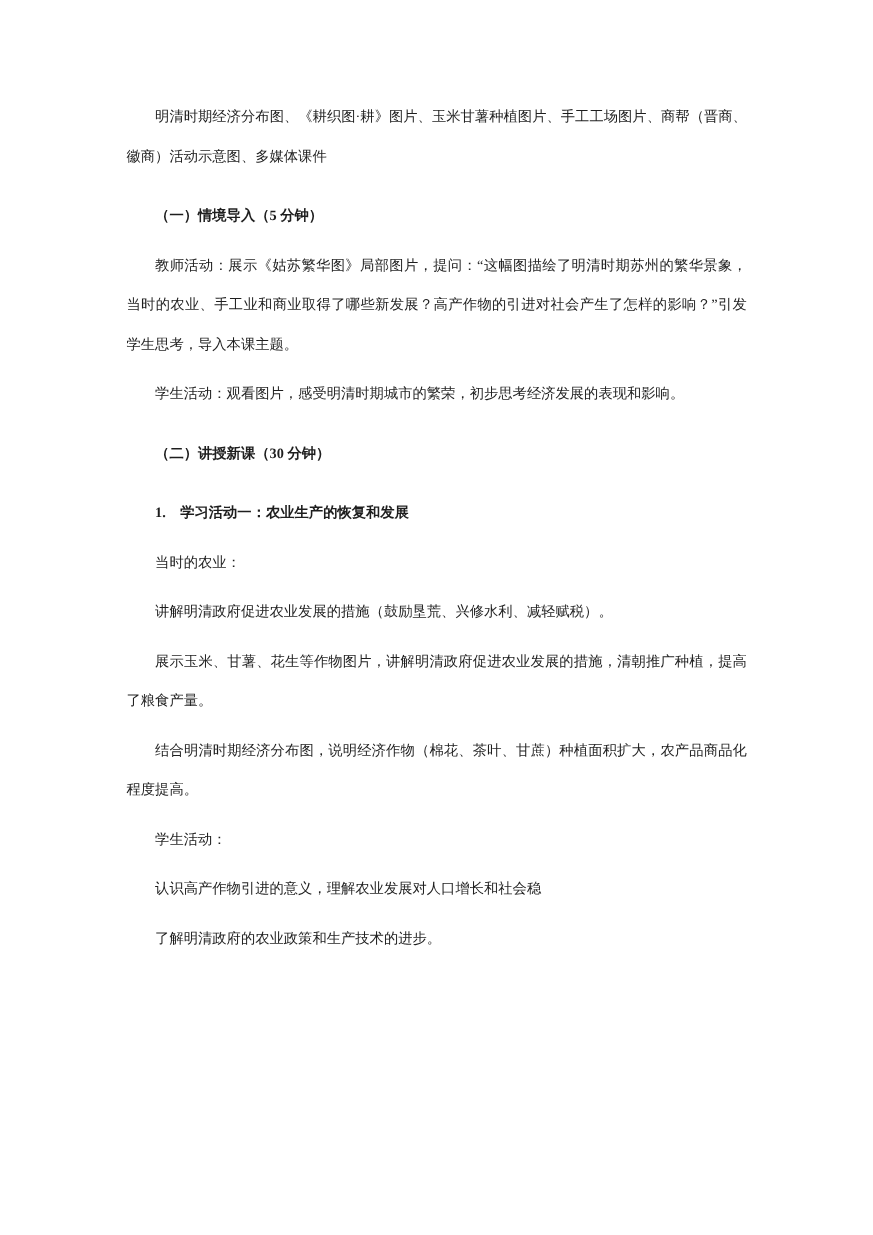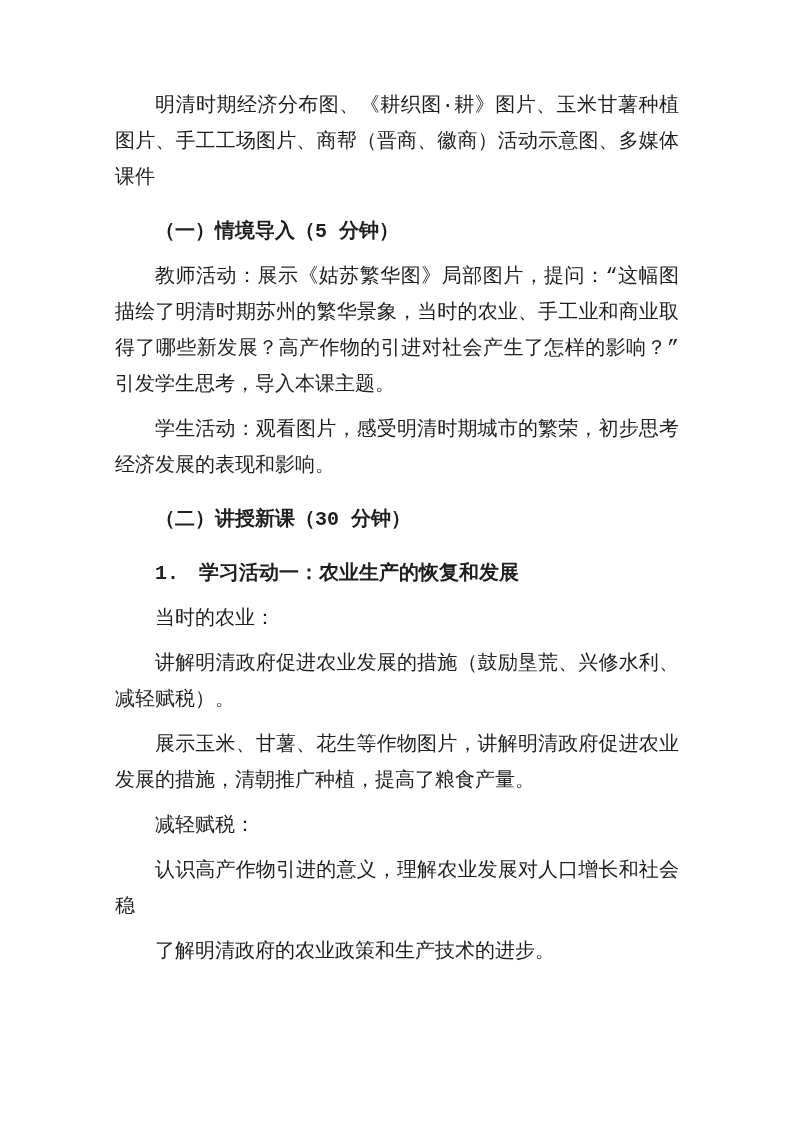--- a/index.html
+++ b/index.html
@@ -16,28 +16,27 @@
     margin: 0 auto;
     background: #ffffff;
     color: #1e1e1e;
     padding: 88px 115px 40px 115px;
     overflow: hidden;
     font-family: "Liberation Serif", "DejaVu Serif", serif;
   }
   .page p {
     box-sizing: border-box;
     width: 564px;
-    font-size: 20px;
+    font-size: 13px;
     line-height: 36px;
     letter-spacing: 0;
     text-align: justify;
     text-indent: 2em;
     margin: 0 0 9px 0;
     word-break: normal;
-    font-family: Liberation Mono, monospace;
   }
   .page p.heading {
     font-weight: 700;
     margin: 18px 0 9px 0;
   }
 </style>
 </head>
 <body>
 
 <div class="page">
@@ -53,19 +52,20 @@
   <p class="heading">（二）讲授新课（30 分钟）</p>
 
   <p class="heading">1.　学习活动一：农业生产的恢复和发展</p>
 
   <p class="para">当时的农业：</p>
 
   <p class="para">讲解明清政府促进农业发展的措施（鼓励垦荒、兴修水利、减轻赋税）。</p>
 
   <p class="para">展示玉米、甘薯、花生等作物图片，讲解明清政府促进农业发展的措施，清朝推广种植，提高了粮食产量。</p>
 
+  <p class="para">结合明清时期经济分布图，说明经济作物（棉花、茶叶、甘蔗）种植面积扩大，农产品商品化程度提高。</p>
 
-  <p class="para">减轻赋税：</p>
+  <p class="para">学生活动：</p>
 
   <p class="para">认识高产作物引进的意义，理解农业发展对人口增长和社会稳</p>
 
   <p class="para">了解明清政府的农业政策和生产技术的进步。</p>
 </div>
 
 </body></html>

